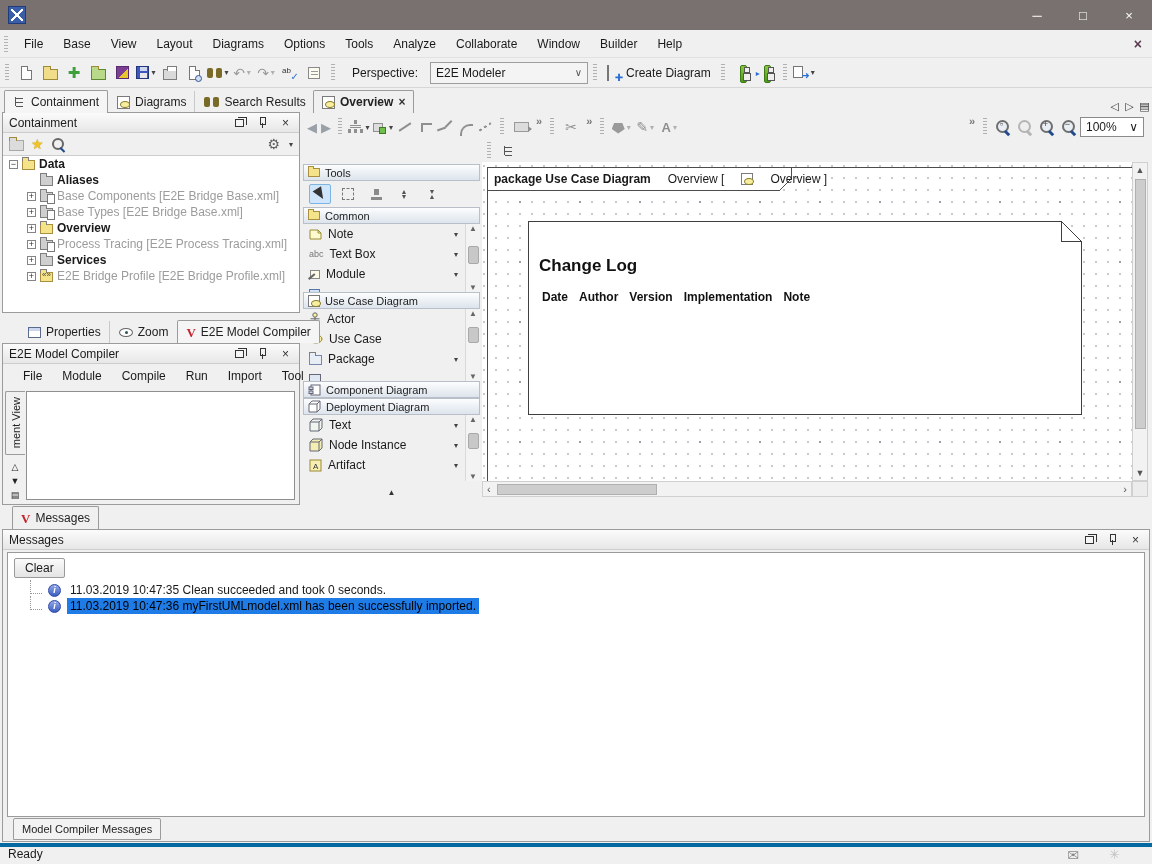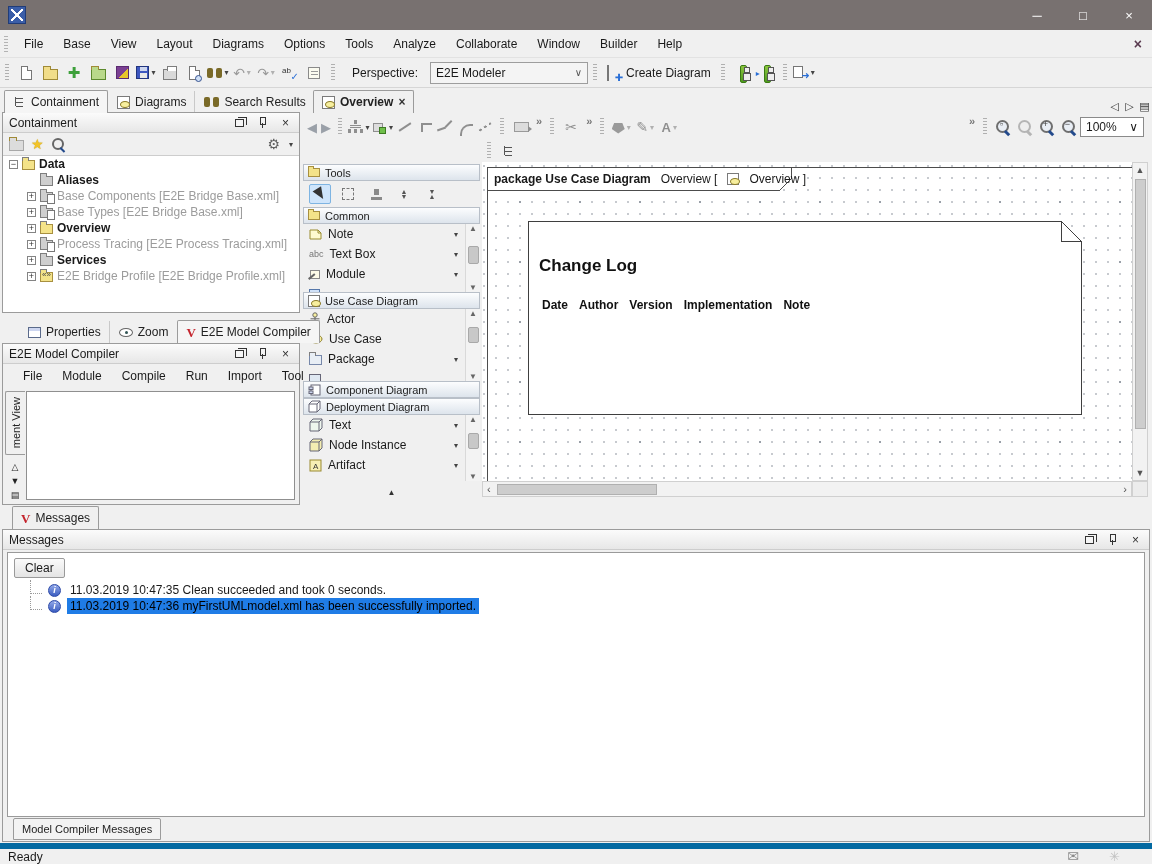--- a/index.html
+++ b/index.html
@@ -169,24 +169,24 @@
 .magz{position:relative;width:16px;height:16px;margin:0 3px}
 .magz::before{content:"";position:absolute;left:1px;top:1px;width:9px;height:9px;border:2px solid #6f6f6f;border-radius:50%;background:#e9eef5}
 .magz::after{content:"";position:absolute;left:11px;top:11px;width:6px;height:3px;background:#234a8c;transform:rotate(45deg);transform-origin:0 0}
 .magz.dis::before{border-color:#b5b5b5;background:#eee}
 .magz.dis::after{background:#b5b5b5}
 .magz i{position:absolute;left:2px;top:0px;width:9px;text-align:center;font-style:normal;font-size:9px;color:#444;z-index:2}
 #canvas{left:482px;top:162px;width:650px;height:319px;background-color:#fff;background-image:
  radial-gradient(circle,#9aa0a8 1px,transparent 1.2px),
  radial-gradient(circle,#c7cacf 0.9px,transparent 1px);
  background-size:60px 60px,12px 12px;background-position:8px 10px,8px 10px;overflow:hidden}
-.frame-lbl{position:absolute;left:12px;top:10px;display:flex;align-items:center;gap:10px;font-size:12px}
+.frame-lbl{position:absolute;left:12px;top:10px;display:flex;align-items:center;gap:17px;font-size:12px}
 .note-stereo{position:absolute;left:46px;top:67px;width:553px;text-align:center;color:var(--c-stereotype,#2323cf);font-size:12px}
 .note-title{position:absolute;left:57px;top:94px;font-size:17px;font-weight:bold;color:#111}
-.note-cols{position:absolute;left:60px;top:136px;display:flex;gap:11px;font-weight:bold;font-size:12px;color:#111}
+.note-cols{position:absolute;left:60px;top:128px;display:flex;gap:11px;font-weight:bold;font-size:12px;color:#111}
 
 .sbar{background:#f2f2f2;border:1px solid #d0d0d0;display:flex;align-items:center;color:#555;font-size:9px}
 .sbar .thumb{background:#cdcdcd;border:1px solid #b0b0b0}
 #vscroll{left:1132px;top:162px;width:16px;height:319px;flex-direction:column;justify-content:space-between}
 #hscroll{left:482px;top:481px;width:650px;height:16px;justify-content:space-between}
 #hscroll .thumb{position:absolute;left:14px;top:2px;width:160px;height:11px}
 #vscroll .thumb{position:absolute;left:2px;top:16px;width:11px;height:250px}
 #scorner{left:1132px;top:481px;width:16px;height:16px;background:#ececec;border:1px solid #d0d0d0}
 
 
@@ -199,21 +199,21 @@
 
 #msgpanel .phdr{height:20px}
 .clearbtn{height:20px;padding:0 10px;background:linear-gradient(#fafafa,#e4e4e4);border:1px solid #9a9a9a;border-radius:2px;display:inline-flex;align-items:center;font-size:12px}
 .mrow{height:16px;display:flex;align-items:center;gap:6px;padding-left:22px;white-space:nowrap}
 .mrow .info{width:13px;height:13px;border-radius:50%;background:linear-gradient(#93a9e8,#3a5cc0);border:1px solid #2c49a8;color:#fff;font-size:9px;font-weight:bold;font-style:italic;display:flex;align-items:center;justify-content:center;flex:0 0 auto}
 .mrow .txt{padding:1px 3px}
 .mrow.sel .txt{background:var(--c-selection,#1f7ce6);color:#000}
 .conn{width:12px;height:14px;border-left:1px dotted #9a9a9a;border-bottom:1px dotted #9a9a9a;margin-bottom:7px;flex:0 0 auto}
 
 
-#statusbar{left:0;top:843px;width:1152px;height:21px;border-top:6px solid #0369a1;display:flex;align-items:flex-end;padding:0 8px;background:#f0f0f0}
+#statusbar{left:0;top:843px;width:1152px;height:21px;border-top:4px solid #0369a1;display:flex;align-items:flex-start;padding:0 8px;background:#f0f0f0}
 .mailic{color:#8a8a8a;font-size:14px}
 .busyic{color:#c0c0c0;font-size:13px}
 svg{display:block}
 </style>
 </head>
 <body>
 
 <div id="app">
 
   <div class="ab" id="titlebar">

